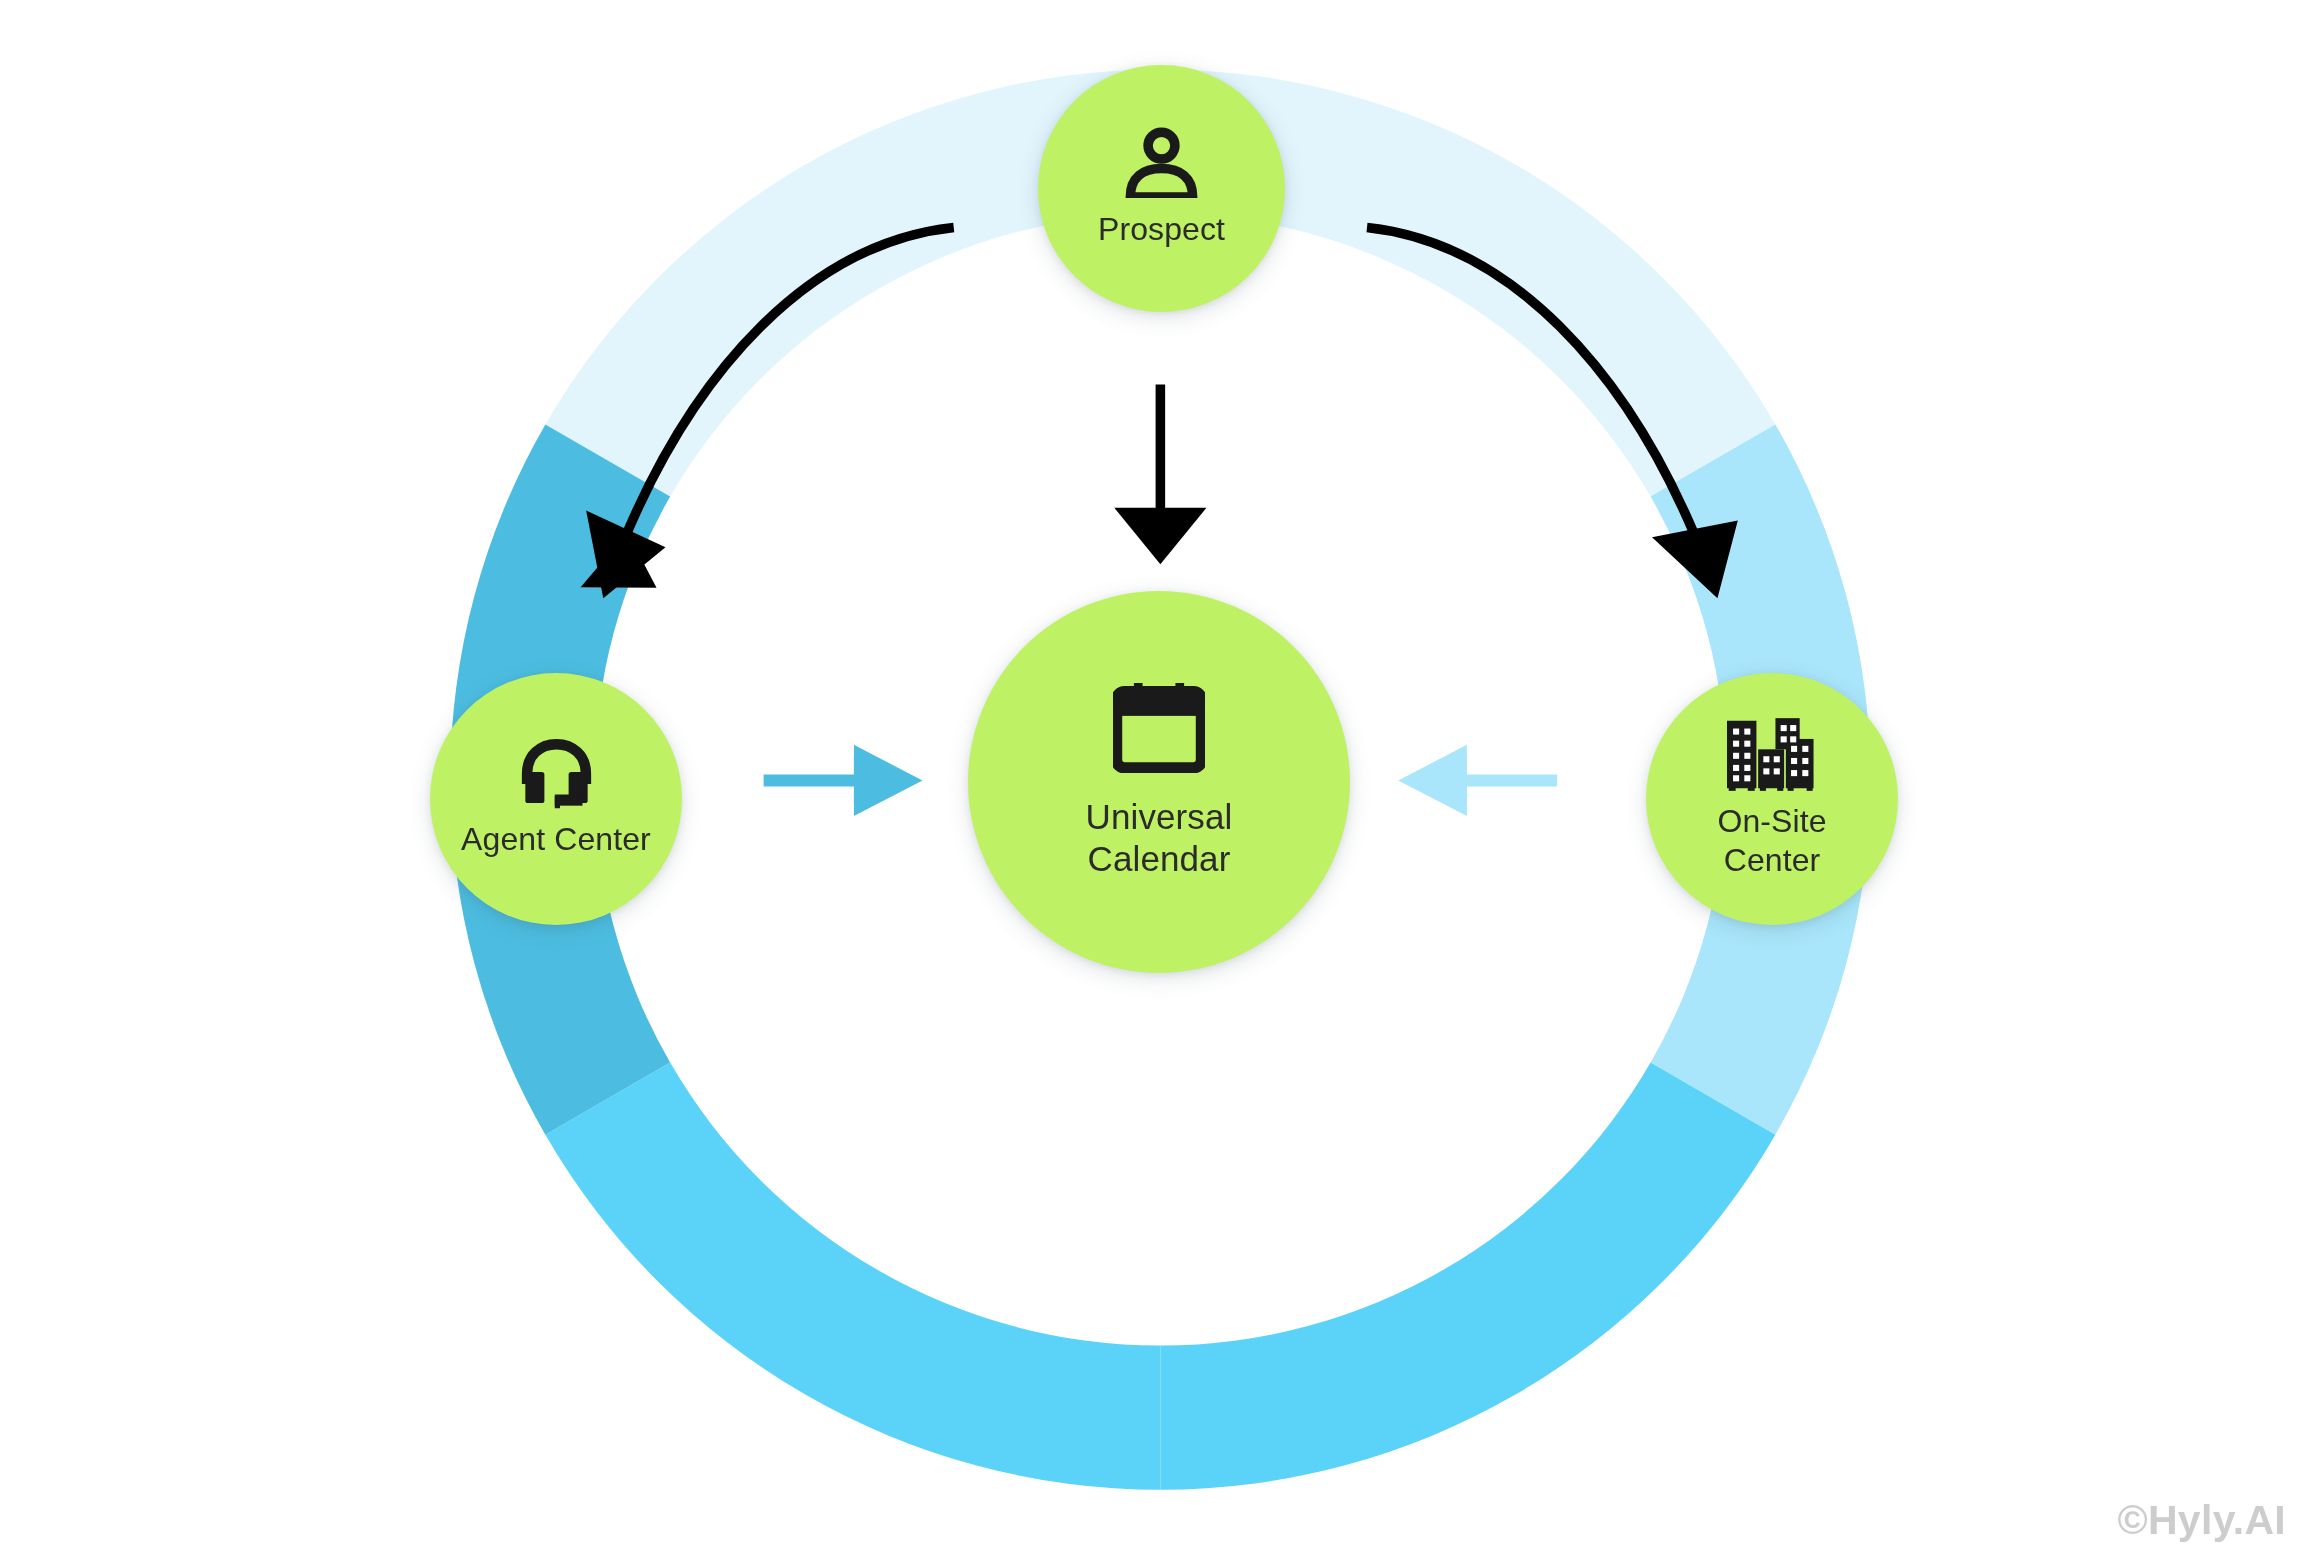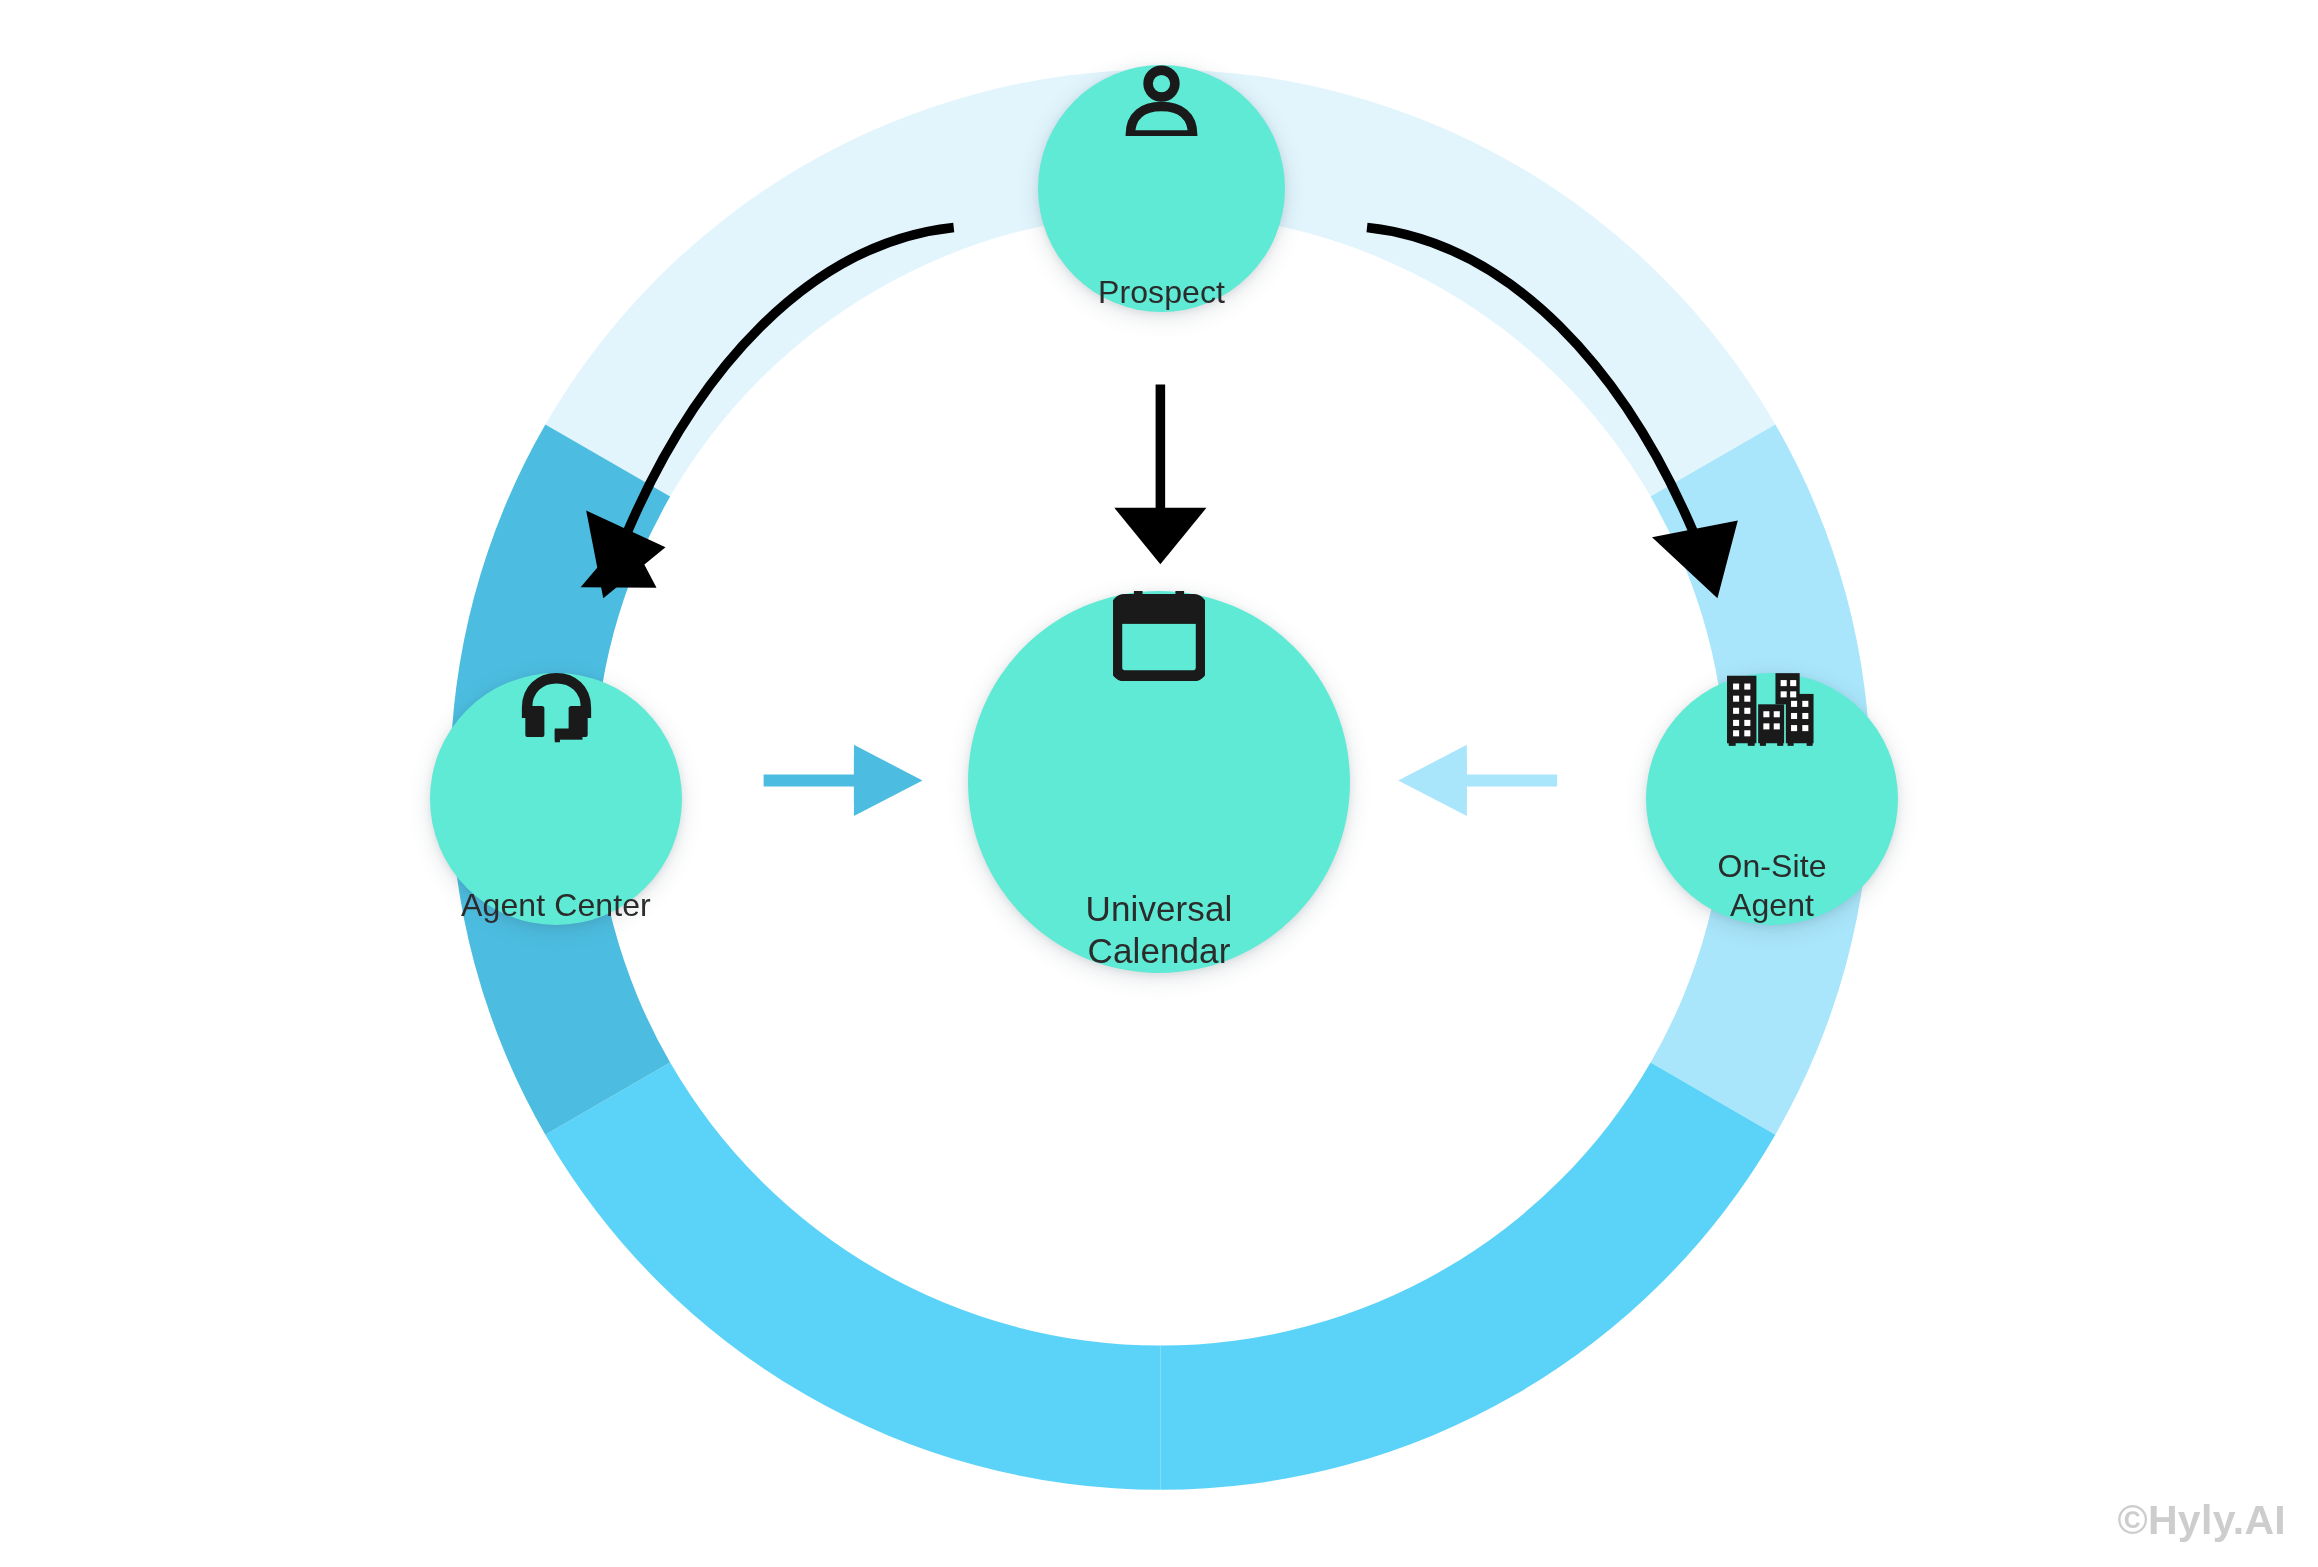--- a/index.html
+++ b/index.html
@@ -29,26 +29,26 @@
     position: absolute;
     left: 0; top: 0;
     width: 2319px;
     height: 1567px;
   }
 
   
   .node {
     position: absolute;
     border-radius: 50%;
-    background: #5eead4;
+    background: #bef264;
     box-shadow: 0 5.2px 22.6px rgba(60,80,95,0.16), 0 1.7px 7px rgba(60,80,95,0.10);
     display: flex;
     flex-direction: column;
     align-items: center;
-    justify-content: space-between;
+    justify-content: center;
     box-sizing: border-box;
     text-align: center;
   }
   .node .node-icon {
     display: block;
     line-height: 0;
   }
   .node .node-label {
     color: #2b2b2b;
     font-size: 32px;
@@ -223,21 +223,21 @@
           <rect x="74" y="32" width="7" height="7"></rect>
             <rect x="87" y="32" width="7" height="7"></rect>
           <rect x="74" y="46" width="7" height="7"></rect>
             <rect x="87" y="46" width="7" height="7"></rect>
           <rect x="74" y="60" width="7" height="7"></rect>
             <rect x="87" y="60" width="7" height="7"></rect>
         </g>
       </svg>
     </span>
     <span class="node-label">On-Site
-Agent</span>
+Center</span>
   </div>
 
   <div class="node" id="node-universal-calendar">
     <span class="node-icon">
       <svg width="92" height="90" viewBox="0 0 106 104" aria-hidden="true">
         <rect x="24" y="0" width="10" height="16" fill="#1a1a1a"></rect>
         <rect x="72" y="0" width="10" height="16" fill="#1a1a1a"></rect>
         <rect x="4" y="10" width="98" height="88" rx="9" fill="none" stroke="#1a1a1a" stroke-width="13"></rect>
         <rect x="4" y="10" width="98" height="27" rx="9" fill="#1a1a1a"></rect>
         <rect x="4" y="24" width="98" height="14" fill="#1a1a1a"></rect>

